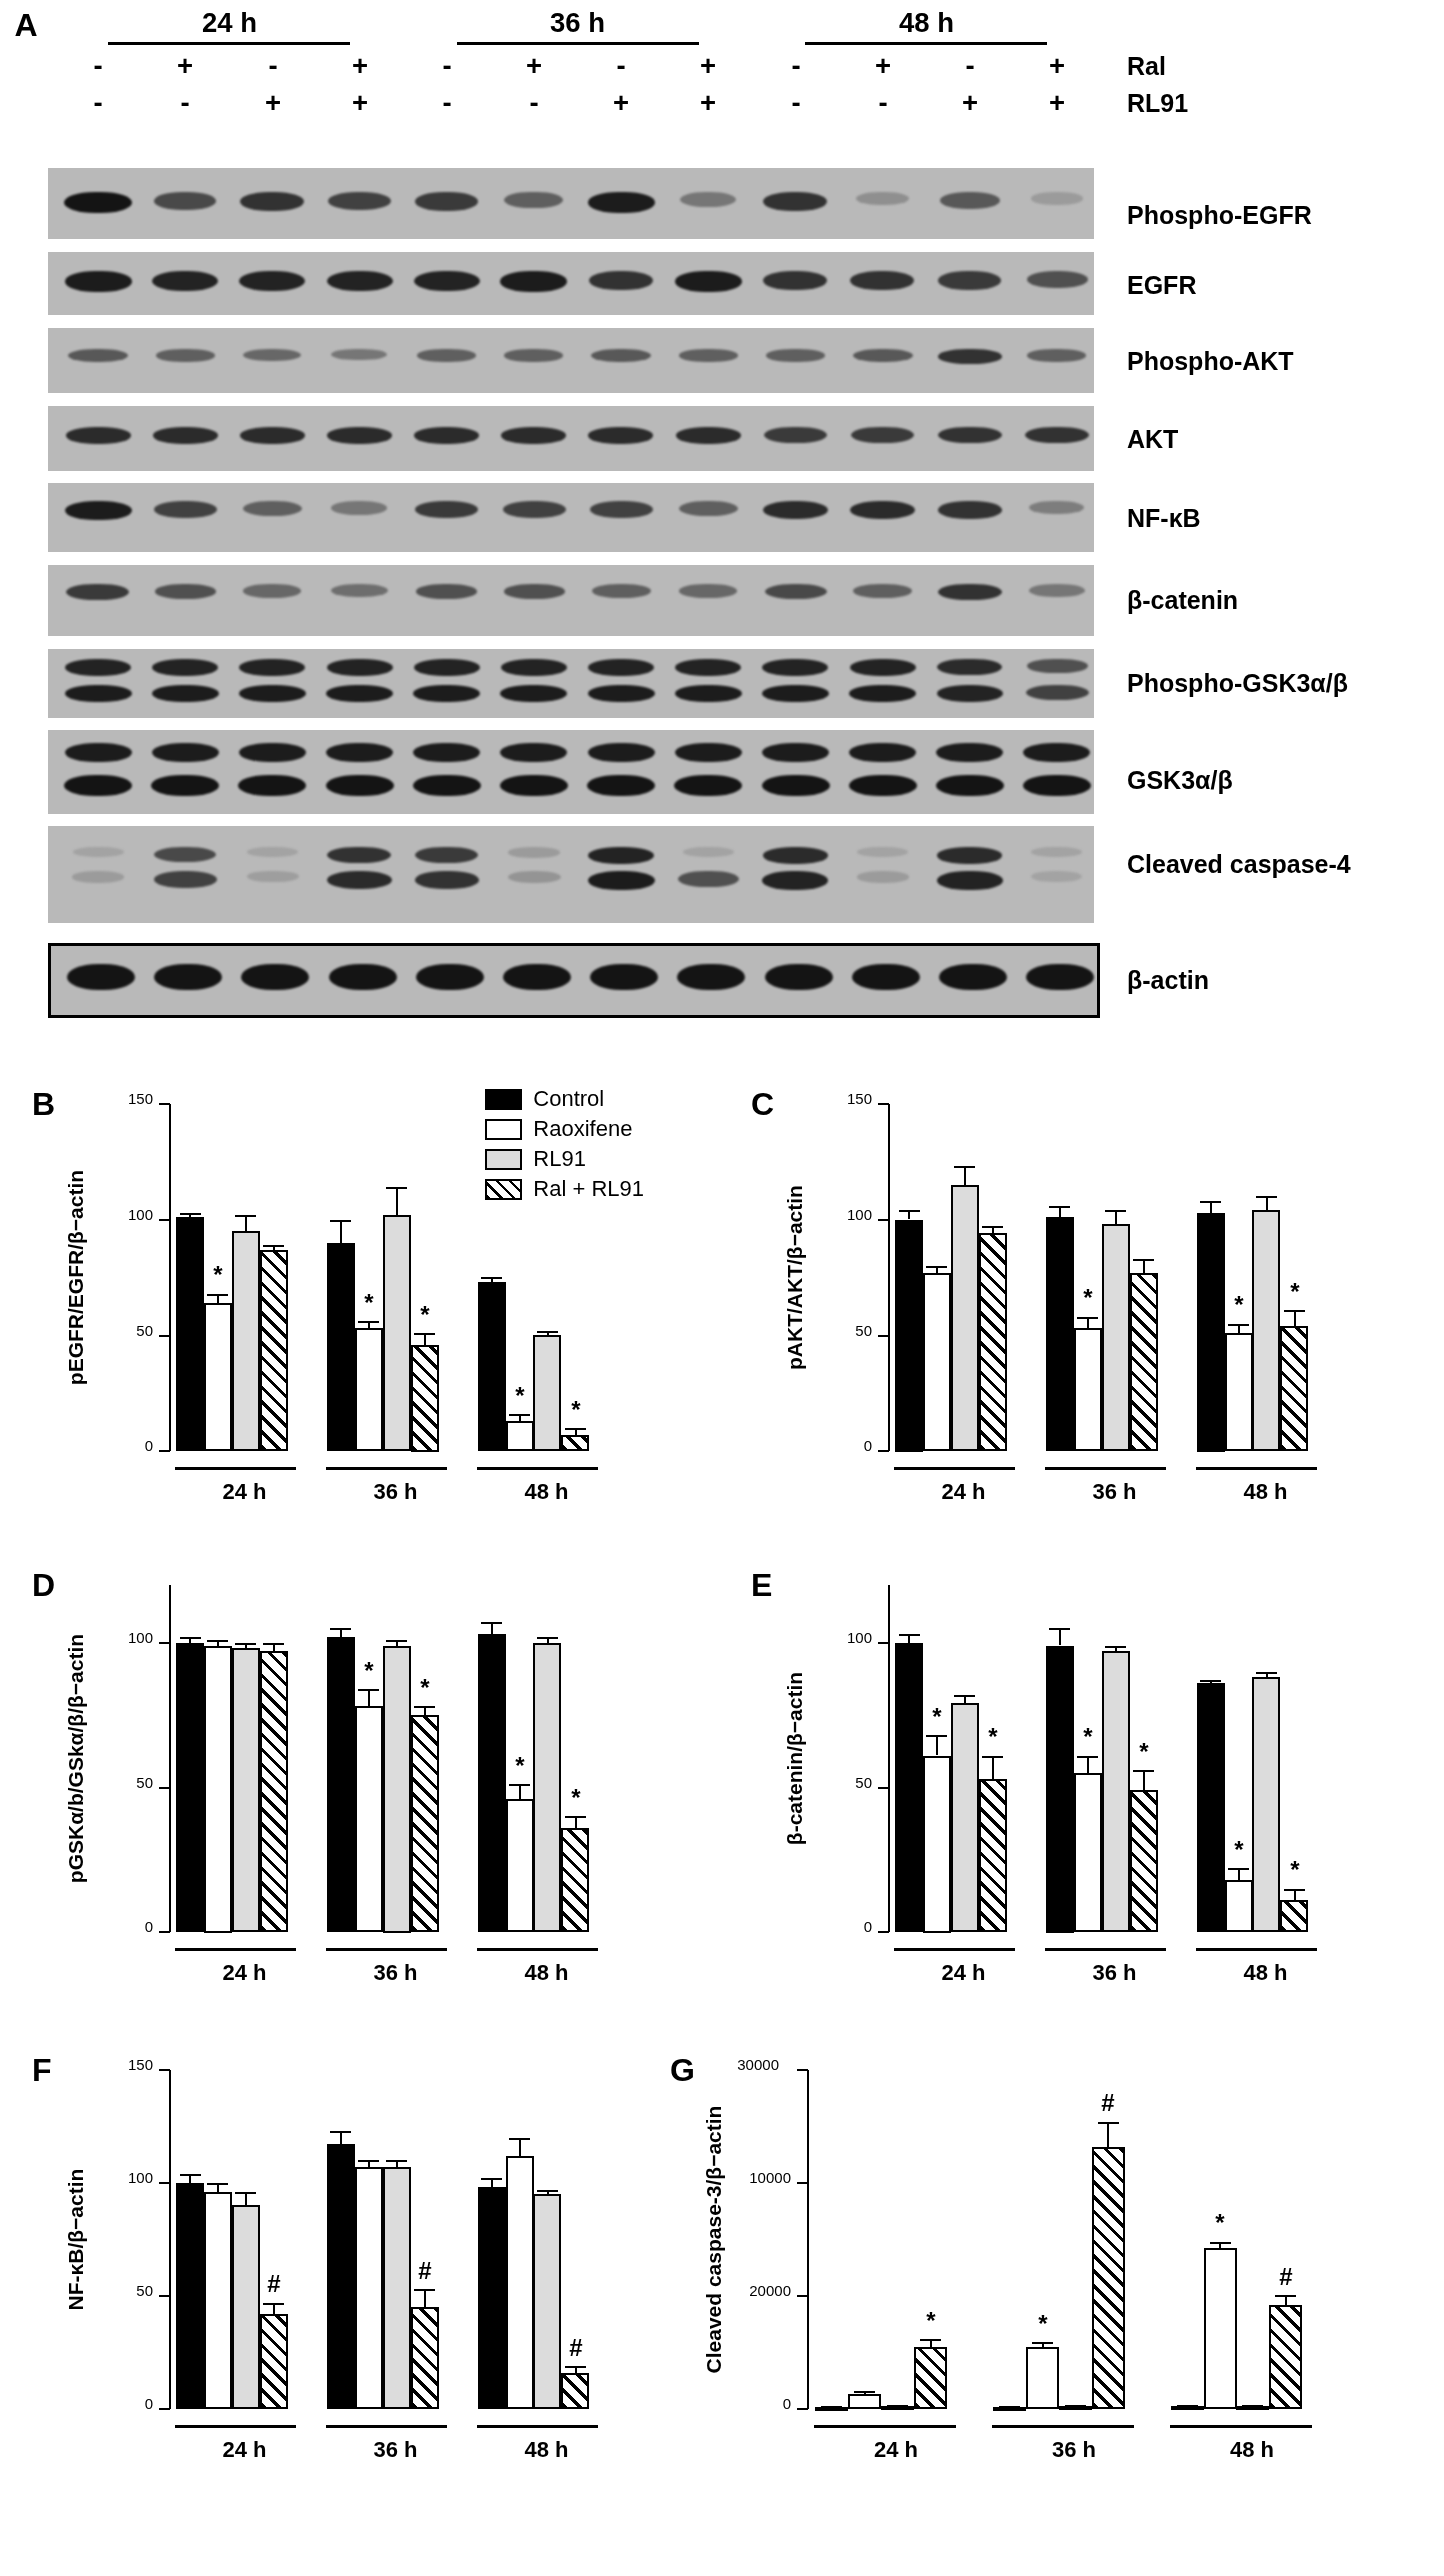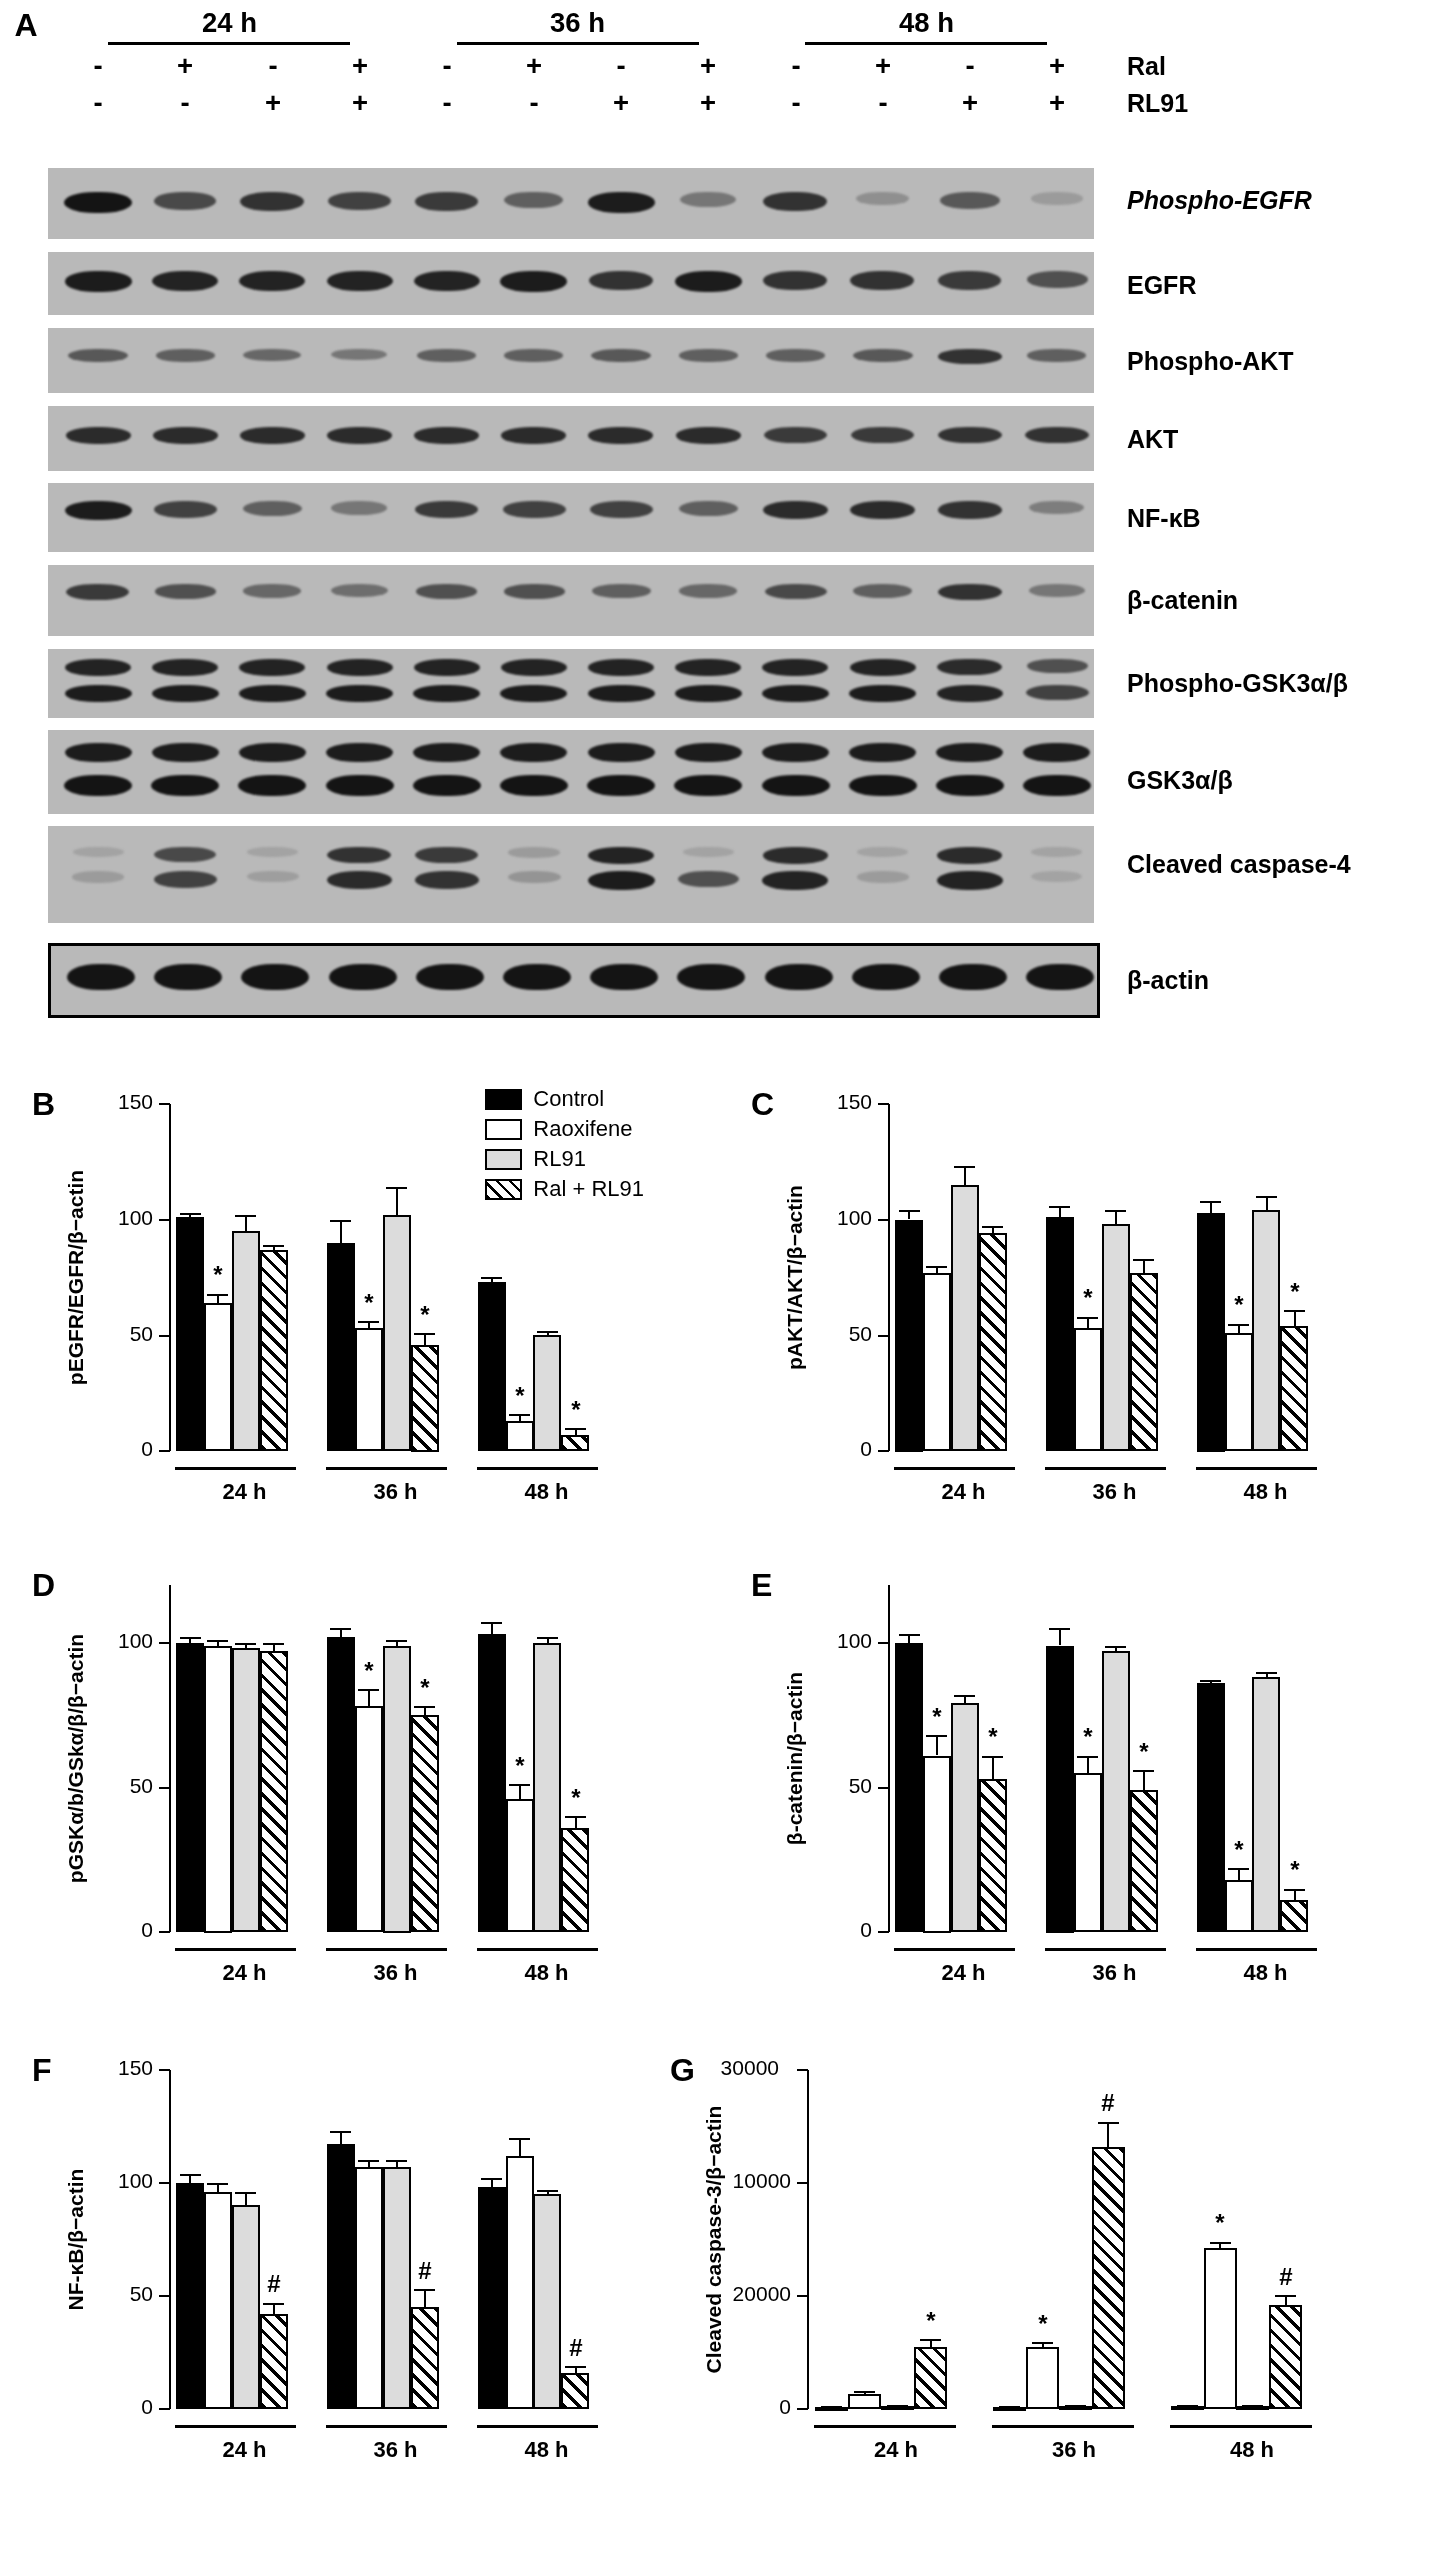--- a/index.html
+++ b/index.html
@@ -13,21 +13,21 @@
   .signrow{position:absolute;font-size:27.5px;font-weight:bold;text-align:center;}
   .rowlabel{position:absolute;font-size:25px;font-weight:bold;}
   .blot{position:absolute;background:#b9b9b9;overflow:hidden;}
   .band{position:absolute;border-radius:45% / 50%;background:#111;}
   
   .chart{position:absolute;}
   .chart .letter{position:absolute;left:0;top:0;}
   .plot{position:absolute;border-left:2.4px solid #000;}
   .axis-title{position:absolute;font-size:21px;font-weight:bold;transform-origin:0 0;transform:rotate(-90deg);white-space:nowrap;}
   .tick{position:absolute;width:10.5px;height:2.4px;background:#000;left:-10.5px;}
-  .ticklabel{position:absolute;font-size:21px;text-align:right;width:57px;}
+  .ticklabel{position:absolute;font-size:15px;text-align:right;width:57px;}
   .bar{position:absolute;border:2.4px solid #000;box-sizing:border-box;}
   .bar.black{background:#000;}
   .bar.white{background:#fff;}
   .bar.grey{background:#dcdcdc;}
   .bar.hatch{background:#fff;background-image:repeating-linear-gradient(45deg,#000 0 3.2px,#fff 3.2px 10.5px);}
   .err{position:absolute;width:2.4px;background:#000;}
   .errcap{position:absolute;height:2.4px;background:#000;}
   .star{position:absolute;font-size:24px;font-weight:bold;text-align:center;}
   .grouplabel{position:absolute;font-size:22px;font-weight:bold;text-align:center;}
   .groupline{position:absolute;height:3.2px;background:#000;}
@@ -80,21 +80,21 @@
       <div class="band" style="left: 280px; top: 24px; width: 63px; height: 18px; background: rgb(65, 65, 65); filter: blur(1.1px);"></div>
       <div class="band" style="left: 367px; top: 24px; width: 63px; height: 18.6px; background: rgb(58, 58, 58); filter: blur(1.1px);"></div>
       <div class="band" style="left: 456px; top: 24px; width: 59px; height: 16.3px; background: rgb(95, 95, 95); filter: blur(1.1px);"></div>
       <div class="band" style="left: 540px; top: 24px; width: 67px; height: 20.5px; background: rgb(28, 28, 28); filter: blur(1.1px);"></div>
       <div class="band" style="left: 632px; top: 24px; width: 56px; height: 15px; background: rgb(118, 118, 118); filter: blur(1.1px);"></div>
       <div class="band" style="left: 715px; top: 24px; width: 64px; height: 19px; background: rgb(50, 50, 50); filter: blur(1.1px);"></div>
       <div class="band" style="left: 808px; top: 24px; width: 53px; height: 13.3px; background: rgb(143, 143, 143); filter: blur(1.1px);"></div>
       <div class="band" style="left: 892px; top: 24px; width: 60px; height: 17px; background: rgb(88, 88, 88); filter: blur(1.1px);"></div>
       <div class="band" style="left: 983px; top: 24px; width: 52px; height: 12.5px; background: rgb(155, 155, 155); filter: blur(1.1px);"></div>
     </div>
-    <div class="rowlabel" style="left: 1127px; top: 186px; width: 307px; font-style: italic;">Phospho-EGFR</div>
+    <div class="rowlabel" style="left: 1127px; top: 201px; width: 307px;">Phospho-EGFR</div>
     <div class="blot" style="left: 48px; top: 252px; width: 1046px; height: 63px;">
       <div class="band" style="left: 16.6px; top: 19.4px; width: 67px; height: 20.5px; background: rgb(28, 28, 28); filter: blur(1.1px);"></div>
       <div class="band" style="left: 104px; top: 19.4px; width: 66px; height: 20px; background: rgb(35, 35, 35); filter: blur(1.1px);"></div>
       <div class="band" style="left: 191px; top: 19.4px; width: 66px; height: 20px; background: rgb(35, 35, 35); filter: blur(1.1px);"></div>
       <div class="band" style="left: 279px; top: 19.4px; width: 66px; height: 20px; background: rgb(35, 35, 35); filter: blur(1.1px);"></div>
       <div class="band" style="left: 366px; top: 19.4px; width: 66px; height: 20px; background: rgb(35, 35, 35); filter: blur(1.1px);"></div>
       <div class="band" style="left: 452px; top: 19.4px; width: 67px; height: 20.5px; background: rgb(28, 28, 28); filter: blur(1.1px);"></div>
       <div class="band" style="left: 541px; top: 19.4px; width: 64px; height: 19px; background: rgb(50, 50, 50); filter: blur(1.1px);"></div>
       <div class="band" style="left: 627px; top: 19.4px; width: 67px; height: 20.5px; background: rgb(28, 28, 28); filter: blur(1.1px);"></div>
       <div class="band" style="left: 715px; top: 19.4px; width: 64px; height: 19px; background: rgb(50, 50, 50); filter: blur(1.1px);"></div>

